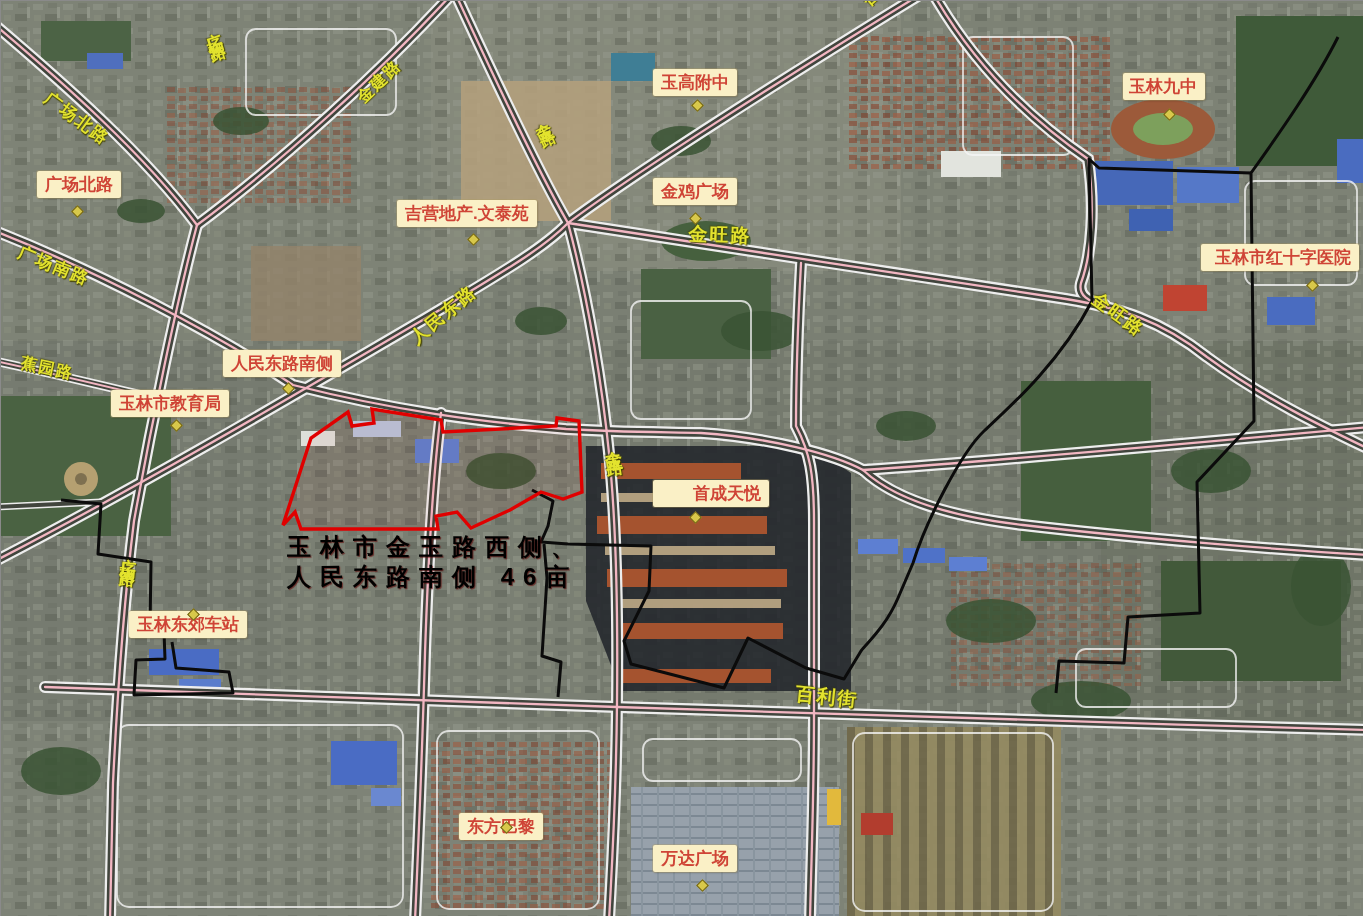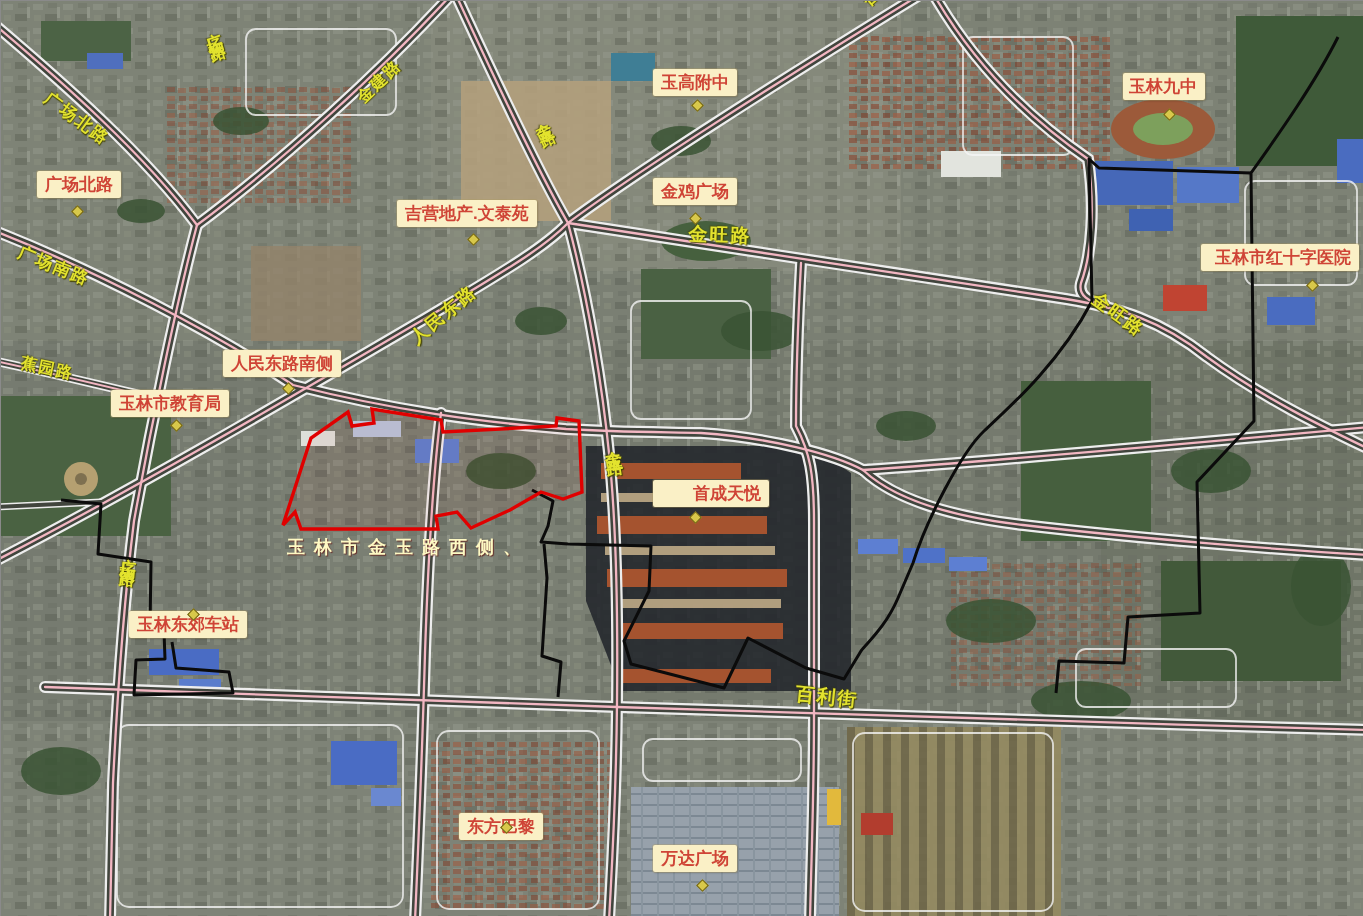--- a/index.html
+++ b/index.html
@@ -9,21 +9,21 @@
   #labels{position:absolute;left:0;top:0;width:100%;height:100%;}
   .place-label{position:absolute;background:#faf0c6;color:#cf4436;font-weight:bold;font-size:17px;
          padding:3px 8px;border-radius:2px;white-space:nowrap;line-height:1.25;
          box-shadow:0 0 0 1px rgba(180,160,100,.35),1px 1px 2px rgba(0,0,0,.25);}
   .marker{position:absolute;width:7px;height:7px;background:#d8c84a;border:1.5px solid #6b5d10;
          transform:rotate(45deg);}
   .road-label{position:absolute;color:#e3e32e;font-weight:bold;white-space:nowrap;
          text-shadow:1px 1px 1px rgba(70,70,0,.95),-1px -1px 1px rgba(70,70,0,.55);
          transform-origin:left top;letter-spacing:2px;}
   .road-label.vertical{writing-mode:vertical-rl;letter-spacing:4px;}
-  .annotation{position:absolute;left:286px;top:531px;color:#fef9c3;font-weight:bold;font-size:18px;
+  .annotation{position:absolute;left:286px;top:531px;color:#000000;font-weight:bold;font-size:24px;
          letter-spacing:9px;line-height:30px;white-space:nowrap;
          text-shadow:1px 1px 1px rgba(90,0,0,.65);}
 </style>
 </head>
 <body>
 
 <div class="stage">
 <svg width="1363" height="916" viewBox="0 0 1363 916">
   <defs>
     <pattern id="city" width="30" height="24" patternUnits="userSpaceOnUse">
@@ -208,20 +208,21 @@
   </g>
 
   <g>
     <path d="M282,524 L310,437 L347,411 L351,425 L373,422 L371,408 L440,419 L442,431 L555,425 L556,417 L578,420 L581,491 L562,498 L540,491 L509,509 L470,527 L456,511 L435,515 L437,528 L300,528 L294,511 Z" fill="rgba(224,0,0,0.04)" stroke="#e00000" stroke-width="3.4" stroke-linejoin="miter"></path>
   </g>
 </svg>
 
 <div id="labels">
   <div class="annotation">
     <div>玉林市金玉路西侧、</div>
+    <div>人民东路南侧 46亩</div>
   </div>
 <div class="place-label" style="left: 36px; top: 170px;">广场北路</div>
       <div class="marker" style="left: 72px; top: 206px;"></div>
       <div class="place-label" style="left: 396px; top: 199px;">吉营地产.文泰苑</div>
       <div class="marker" style="left: 468px; top: 234px;"></div>
       <div class="place-label" style="left: 652px; top: 68px;">玉高附中</div>
       <div class="marker" style="left: 692px; top: 100px;"></div>
       <div class="place-label" style="left: 652px; top: 177px;">金鸡广场</div>
       <div class="marker" style="left: 690px; top: 213px;"></div>
       <div class="place-label" style="left: 1122px; top: 72px; padding-left: 6px;">玉林九中</div>

